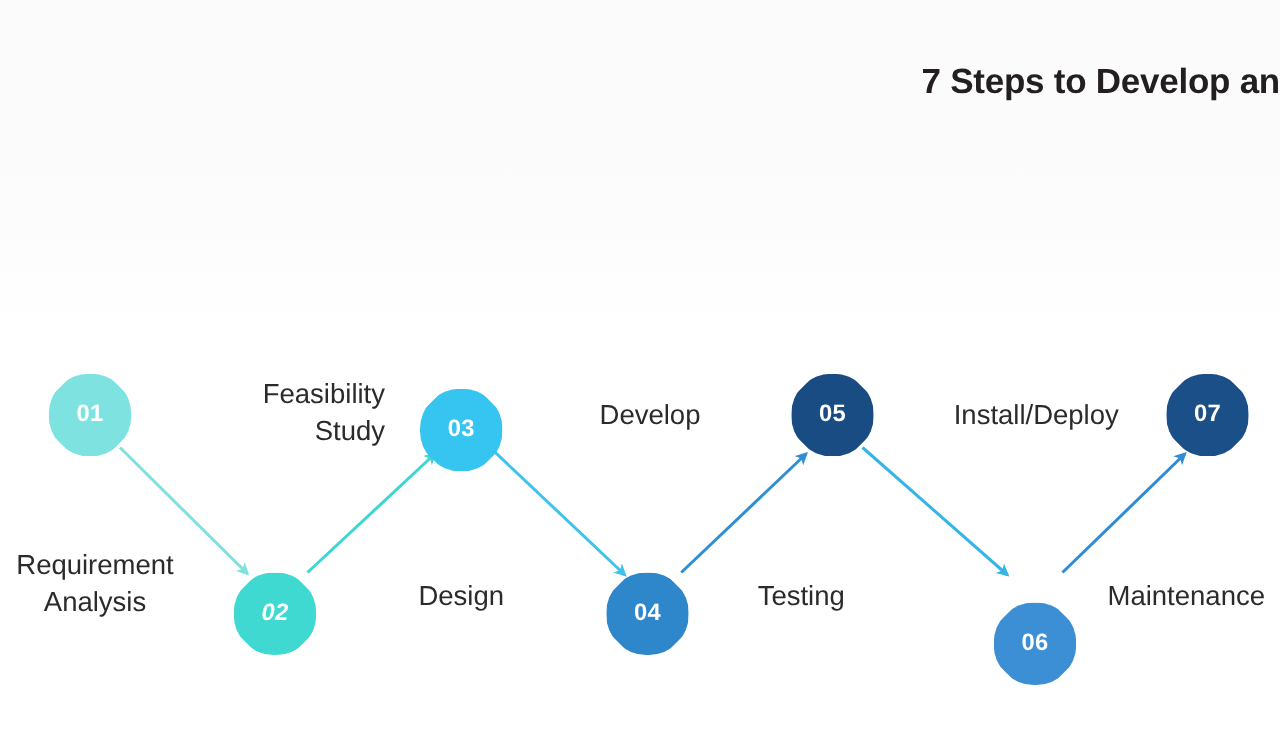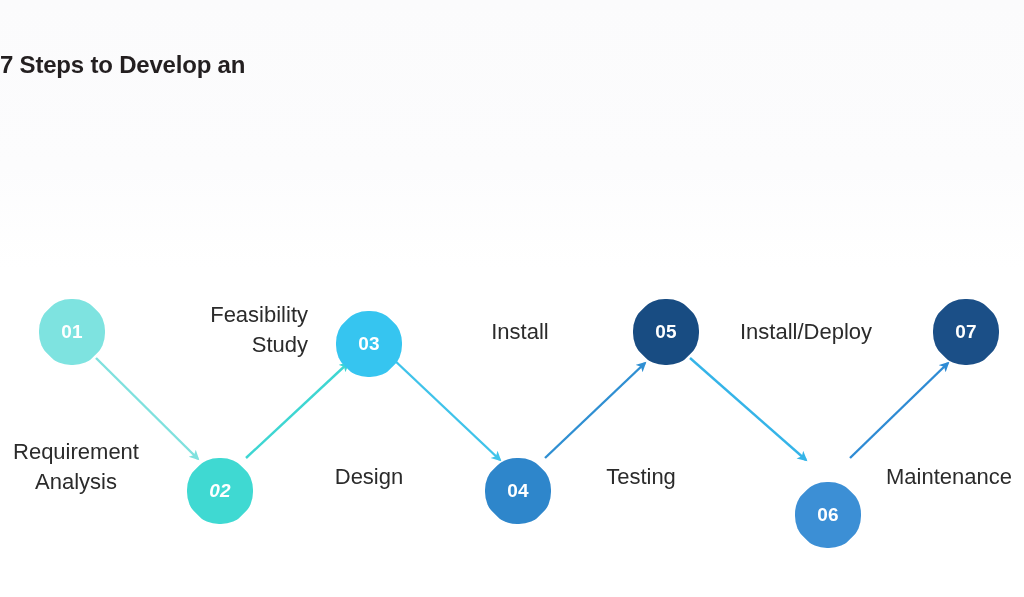--- a/index.html
+++ b/index.html
@@ -20,22 +20,22 @@
     background: linear-gradient(180deg, #fbfbfc 0%, #fcfcfd 28%, #ffffff 45%, #ffffff 100%);
     overflow: hidden;
   }
 
   
   #title {
     position: absolute;
     left: 0;
     top: 38px;
     width: 1024px;
-    text-align: left;
-    font-size: 24px;
+    text-align: right;
+    font-size: 28px;
     font-weight: bold;
     line-height: 54px;
     color: #231f20;
     letter-spacing: -0.2px;
   }
   #title .tline {
     display: block;
   }
 
   
@@ -142,19 +142,19 @@
       <div class="node" style="left: 933px; top: 299px; background: rgb(27, 79, 135);">
         <span class="node-inner">07</span>
       </div>
     </div>
   <div id="labels">
       <div class="step-label" style="left: -12px; top: 437px; width: 176px; text-align: center; color: rgb(43, 43, 43);">Requirement
 Analysis</div>
       <div class="step-label" style="left: 132px; top: 300px; width: 176px; text-align: right; color: rgb(43, 43, 43);">Feasibility
 Study</div>
       <div class="step-label" style="left: 281px; top: 462px; width: 176px; text-align: center; color: rgb(43, 43, 43);">Design</div>
-      <div class="step-label" style="left: 432px; top: 317px; width: 176px; text-align: center; color: rgb(43, 43, 43);">Install</div>
+      <div class="step-label" style="left: 432px; top: 317px; width: 176px; text-align: center; color: rgb(43, 43, 43);">Develop</div>
       <div class="step-label" style="left: 553px; top: 462px; width: 176px; color: rgb(43, 43, 43);">Testing</div>
-      <div class="step-label" style="left: 740px; top: 317px; width: 178px; text-align: left; color: rgb(43, 43, 43);">Install/Deploy</div>
+      <div class="step-label" style="left: 740px; top: 317px; width: 178px; text-align: center; color: rgb(43, 43, 43);">Install/Deploy</div>
       <div class="step-label" style="left: 868px; top: 462px; width: 162px; text-align: center; color: rgb(43, 43, 43);">Maintenance</div>
     </div>
 
 </div>
 
 </body></html>

